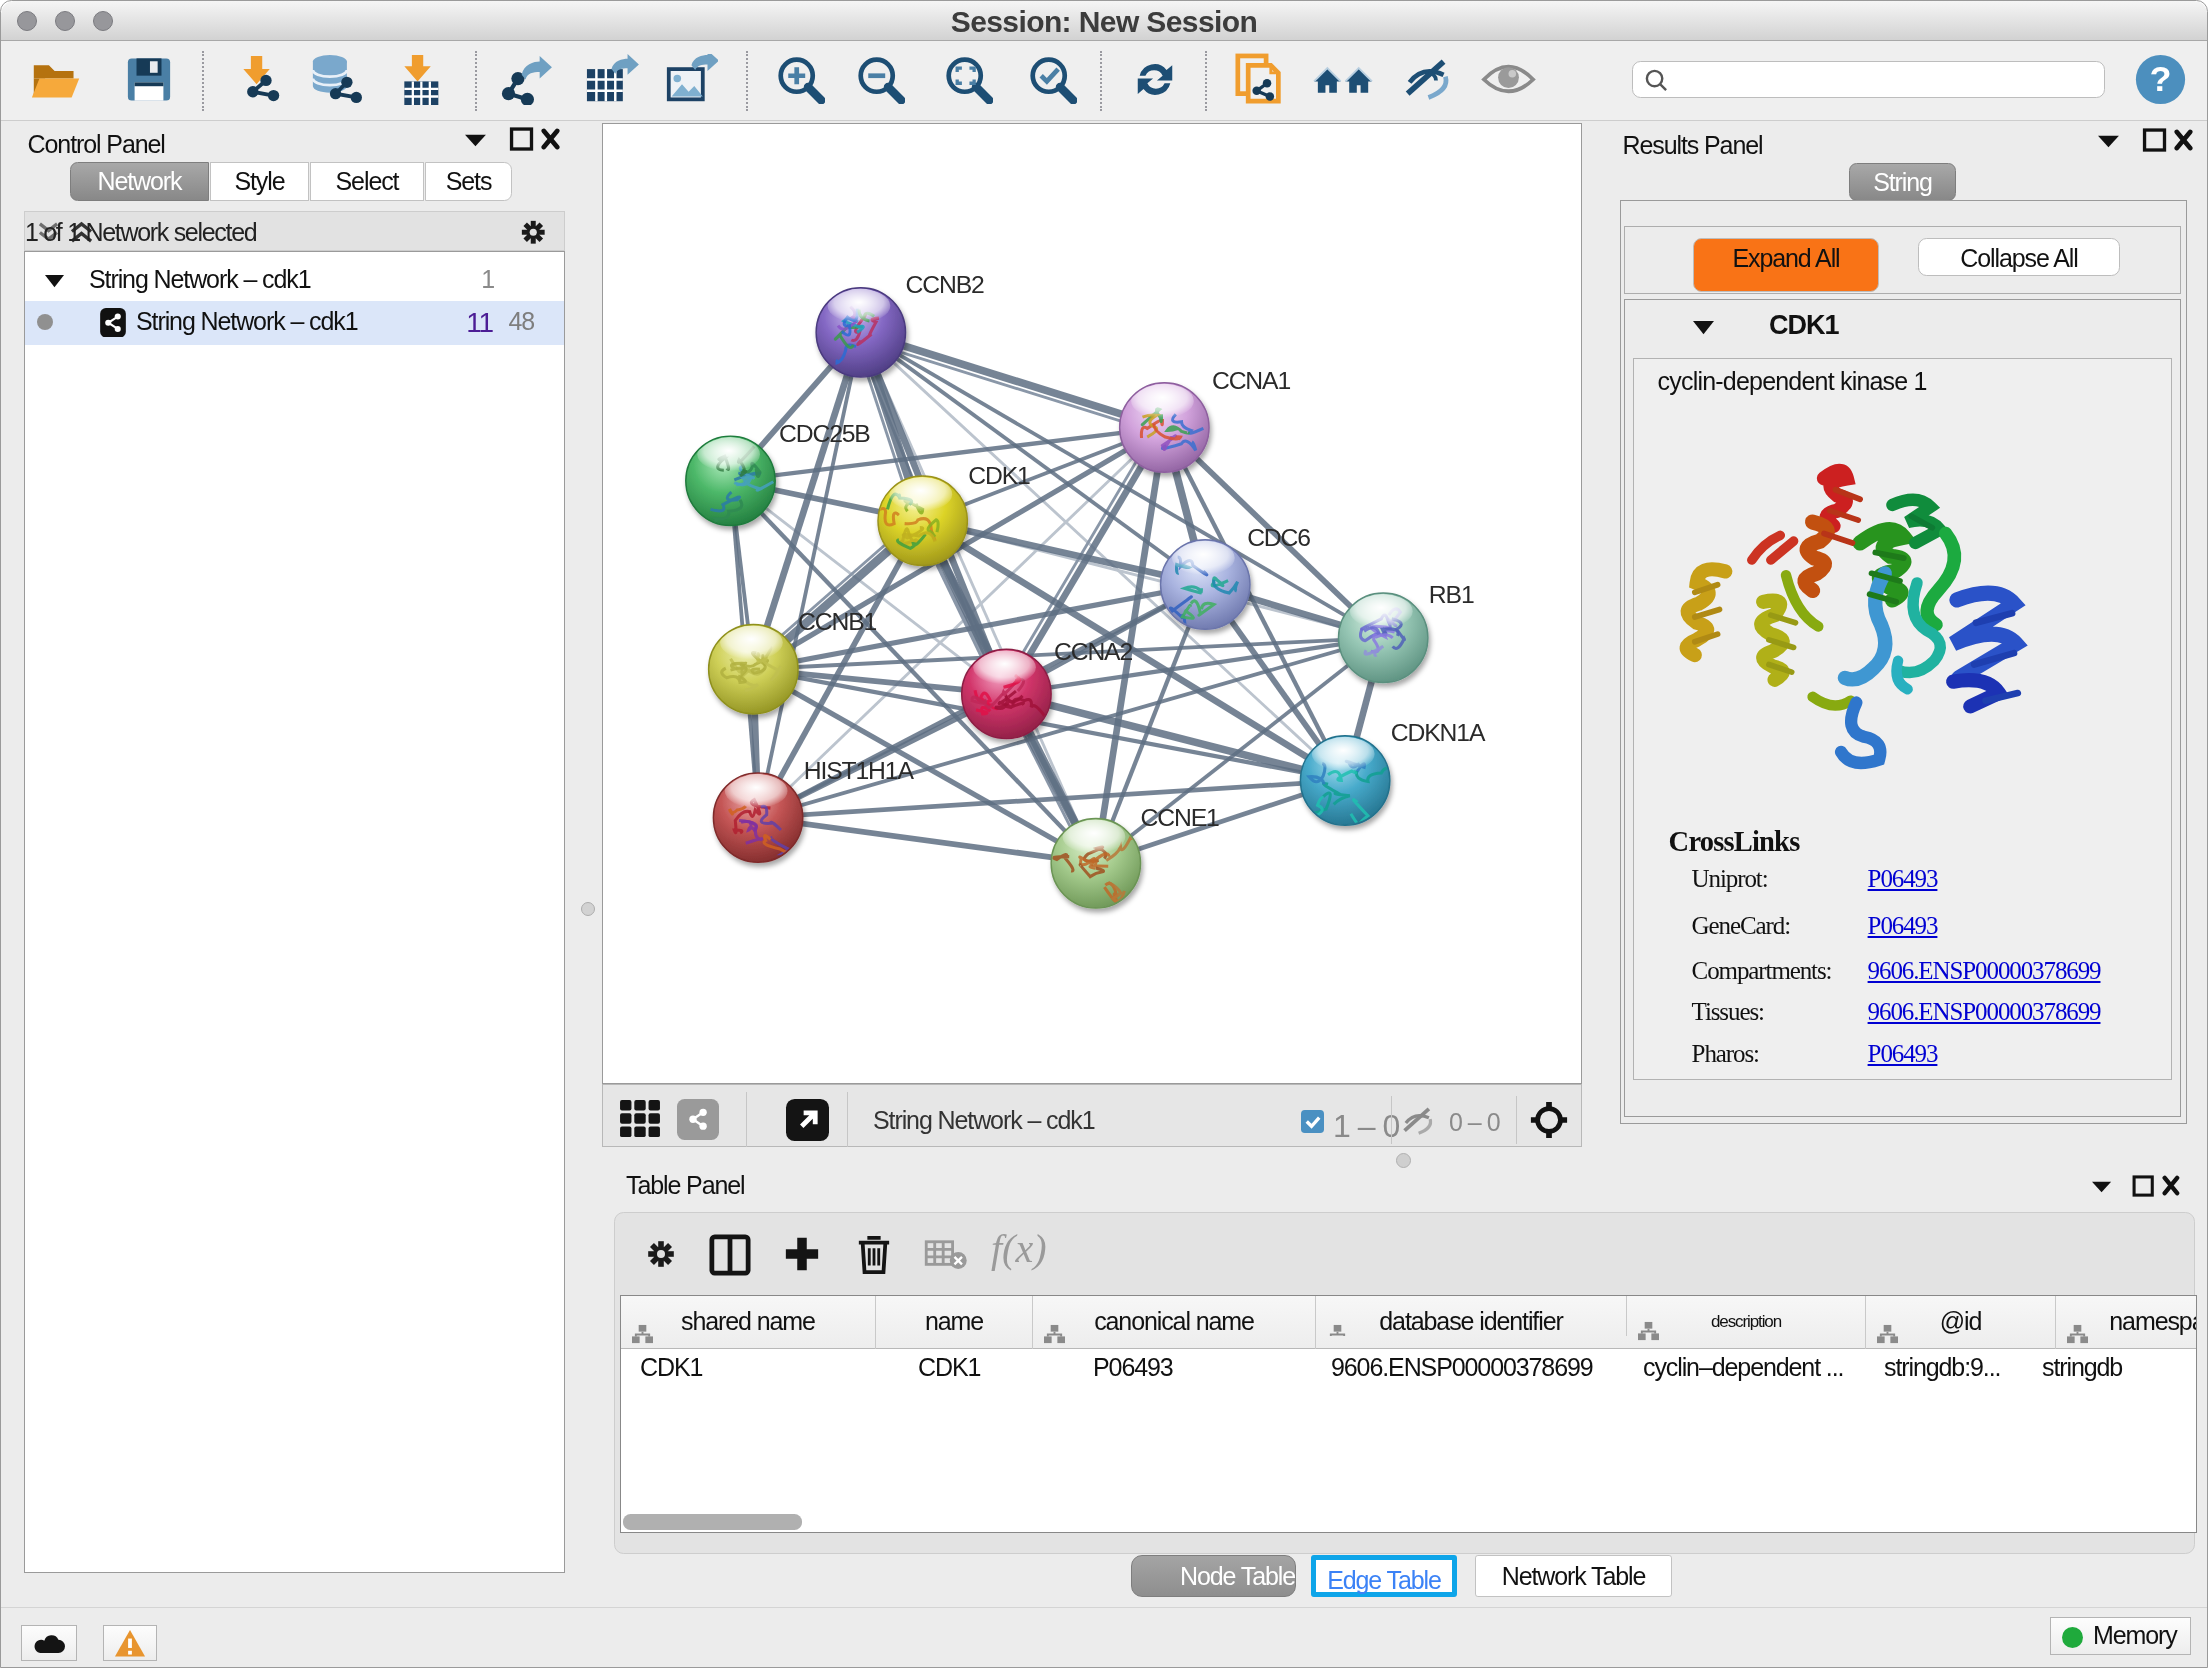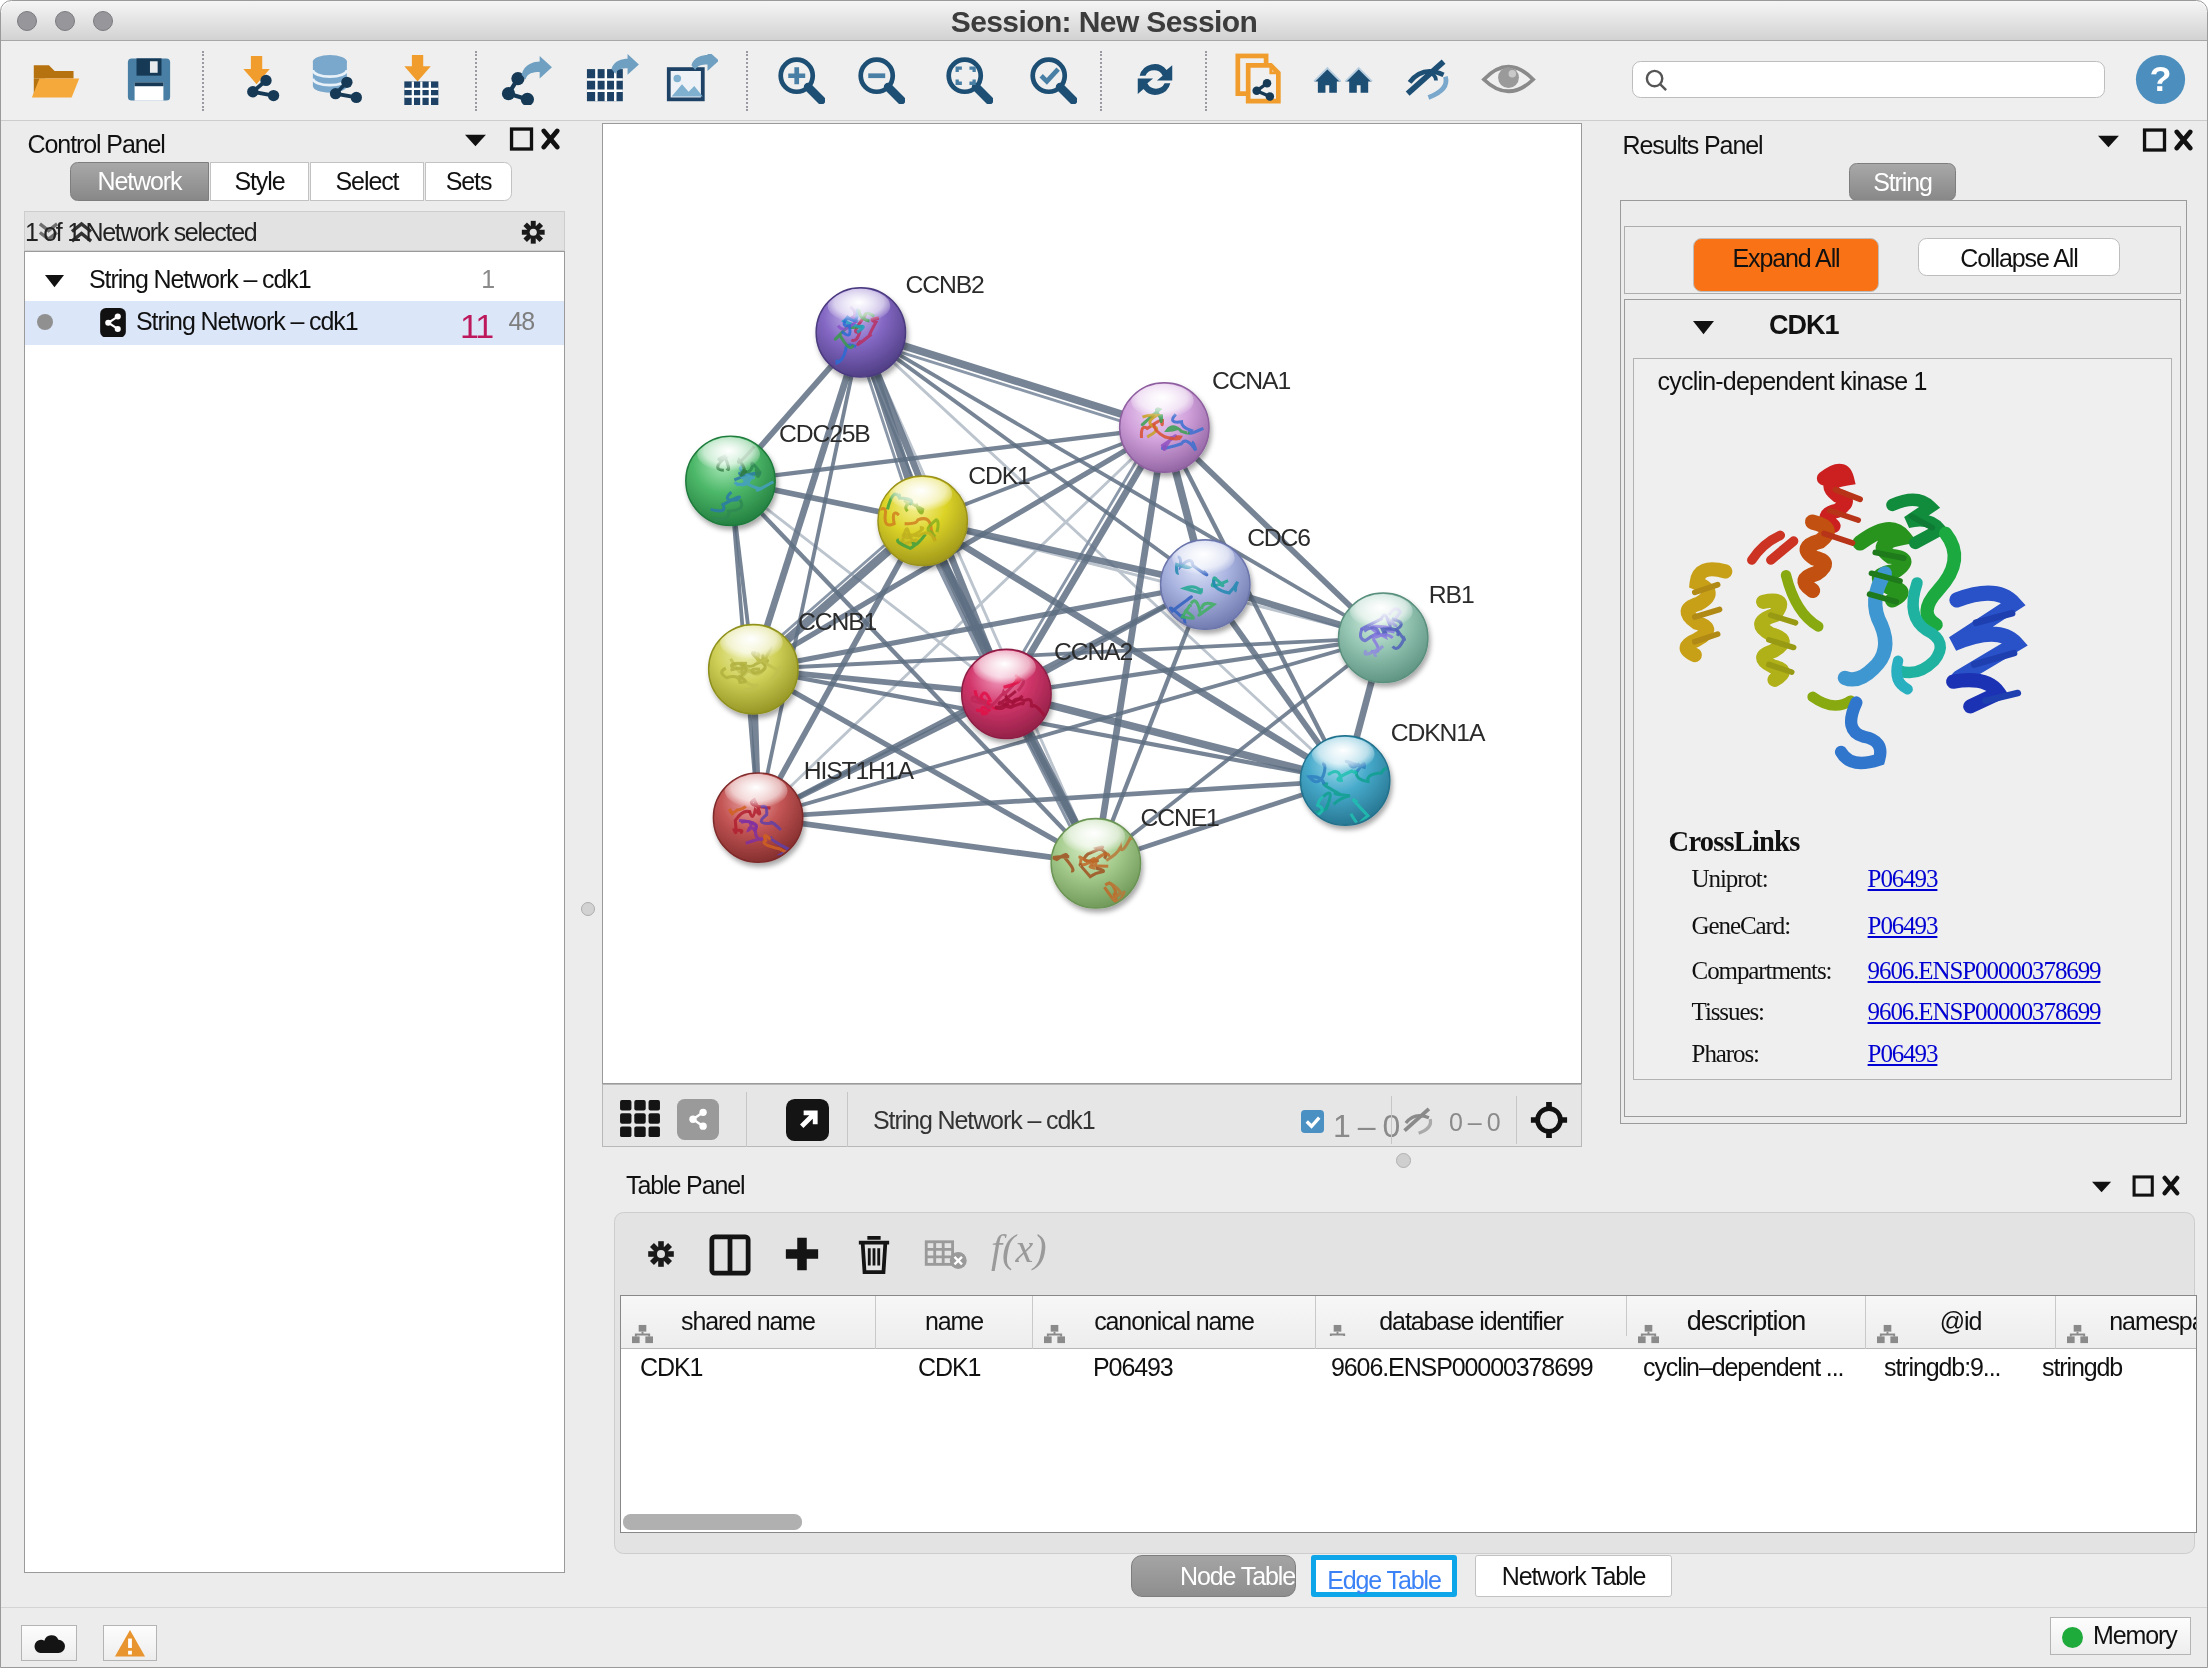--- a/index.html
+++ b/index.html
@@ -191,21 +191,21 @@
    <div style="position:absolute;left:75px;top:6.7px"><svg width="26" height="29.5" viewBox="0 0 27 31">
           <rect width="27" height="31" rx="6" fill="#111"></rect>
           <g fill="#fff">
             <circle cx="18.5" cy="9" r="3.2"></circle>
             <circle cx="8.5" cy="15.5" r="3.2"></circle>
             <circle cx="18.5" cy="22" r="3.2"></circle>
             <path d="M18.5 9 L8.5 15.5 L18.5 22" stroke="#fff" stroke-width="2.2" fill="none"></path>
           </g>
         </svg></div>
    <div style="position:absolute;left:111px;top:5.7px;font-size:25px;letter-spacing:-1.1px;color:#111">String Network – cdk1</div>
-   <div style="position:absolute;right:71px;top:5.7px;font-size:34px;letter-spacing:-1.1px;color:#be185d">11</div>
+   <div style="position:absolute;right:71px;top:5.7px;font-size:28px;letter-spacing:-1.1px;color:#4c1d95">11</div>
    <div style="position:absolute;right:30px;top:5.7px;font-size:25px;letter-spacing:-1.1px;color:#7e7e7e">48</div>
  </div>
 </div>
 <div style="position:absolute;left:581px;top:902px;width:14.3px;height:14.3px;border-radius:50%;background:#d2d2d2;border:1px solid #adadad"></div>
 
 <div style="position:absolute;left:602px;top:123px;width:980px;height:961px;background:#fff;border:1px solid #9a9a9a">
     <svg width="980" height="961" viewBox="0 0 1030 1010" style="position:absolute;left:0;top:0">
 <defs>
 <radialGradient id="gloss" cx="0.5" cy="0.4" r="0.6">
 <stop offset="0" stop-color="#ffffff" stop-opacity="1"></stop>
@@ -707,21 +707,21 @@
             </g>
           </svg></span>canonical name</div>
       <div style="position:absolute;left:695px;width:311px;top:0;height:40px;border-right:1.9px solid #c9c9c9;text-align:center;font-size:25px;letter-spacing:-1.1px;color:#111;line-height:51px;overflow:hidden;white-space:nowrap"><span style="position:absolute;left:9.5px;top:15px"><svg width="23" height="21" viewBox="0 0 24 22">
             <g fill="#8a8a8a">
               <rect x="8" y="1" width="8" height="7"></rect>
               <rect x="1" y="13" width="8" height="7"></rect>
               <rect x="15" y="13" width="8" height="7"></rect>
               <path d="M12 8 v3 M5 13 v-2 h14 v2" stroke="#8a8a8a" stroke-width="2" fill="none"></path>
             </g>
           </svg></span>database identifier</div>
-      <div style="position:absolute;left:1006px;width:239px;top:0;height:53px;border-right:1.9px solid #c9c9c9;text-align:center;font-size:27px;letter-spacing:-1.1px;color:#111;line-height:51px;overflow:hidden;white-space:nowrap"><span style="position:absolute;left:9.5px;top:15px"><svg width="23" height="21" viewBox="0 0 24 22">
+      <div style="position:absolute;left:1006px;width:239px;top:0;height:53px;border-right:1.9px solid #c9c9c9;text-align:center;font-size:17px;letter-spacing:-1.1px;color:#111;line-height:51px;overflow:hidden;white-space:nowrap"><span style="position:absolute;left:9.5px;top:15px"><svg width="23" height="21" viewBox="0 0 24 22">
             <g fill="#8a8a8a">
               <rect x="8" y="1" width="8" height="7"></rect>
               <rect x="1" y="13" width="8" height="7"></rect>
               <rect x="15" y="13" width="8" height="7"></rect>
               <path d="M12 8 v3 M5 13 v-2 h14 v2" stroke="#8a8a8a" stroke-width="2" fill="none"></path>
             </g>
           </svg></span>description</div>
       <div style="position:absolute;left:1245px;width:190px;top:0;height:53px;border-right:1.9px solid #c9c9c9;text-align:center;font-size:25px;letter-spacing:-1.1px;color:#111;line-height:51px;overflow:hidden;white-space:nowrap"><span style="position:absolute;left:9.5px;top:15px"><svg width="23" height="21" viewBox="0 0 24 22">
             <g fill="#8a8a8a">
               <rect x="8" y="1" width="8" height="7"></rect>

